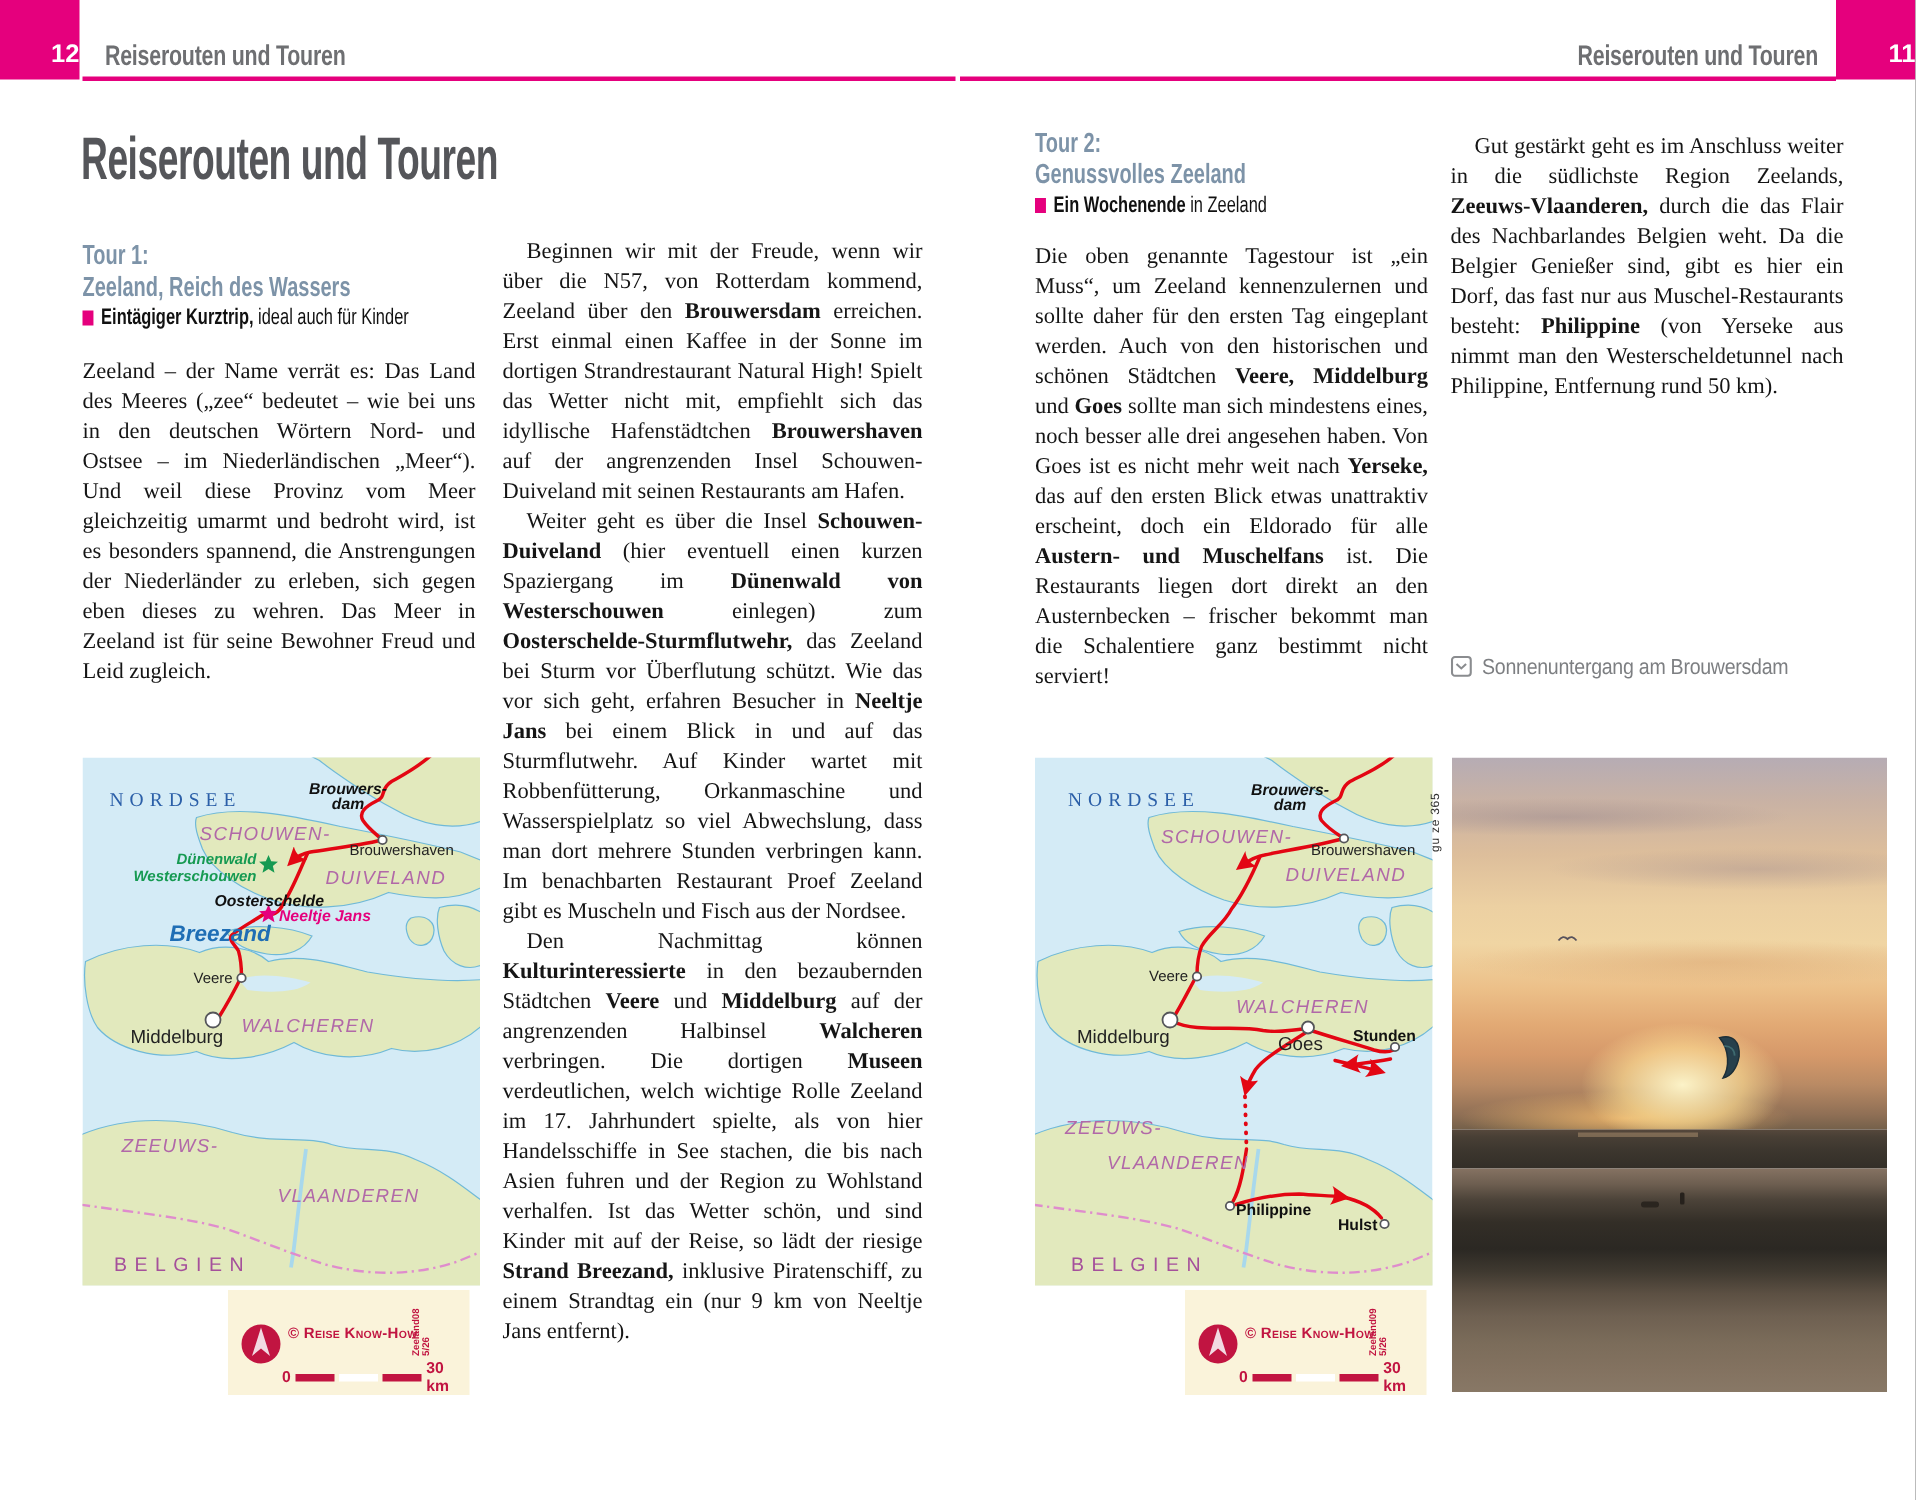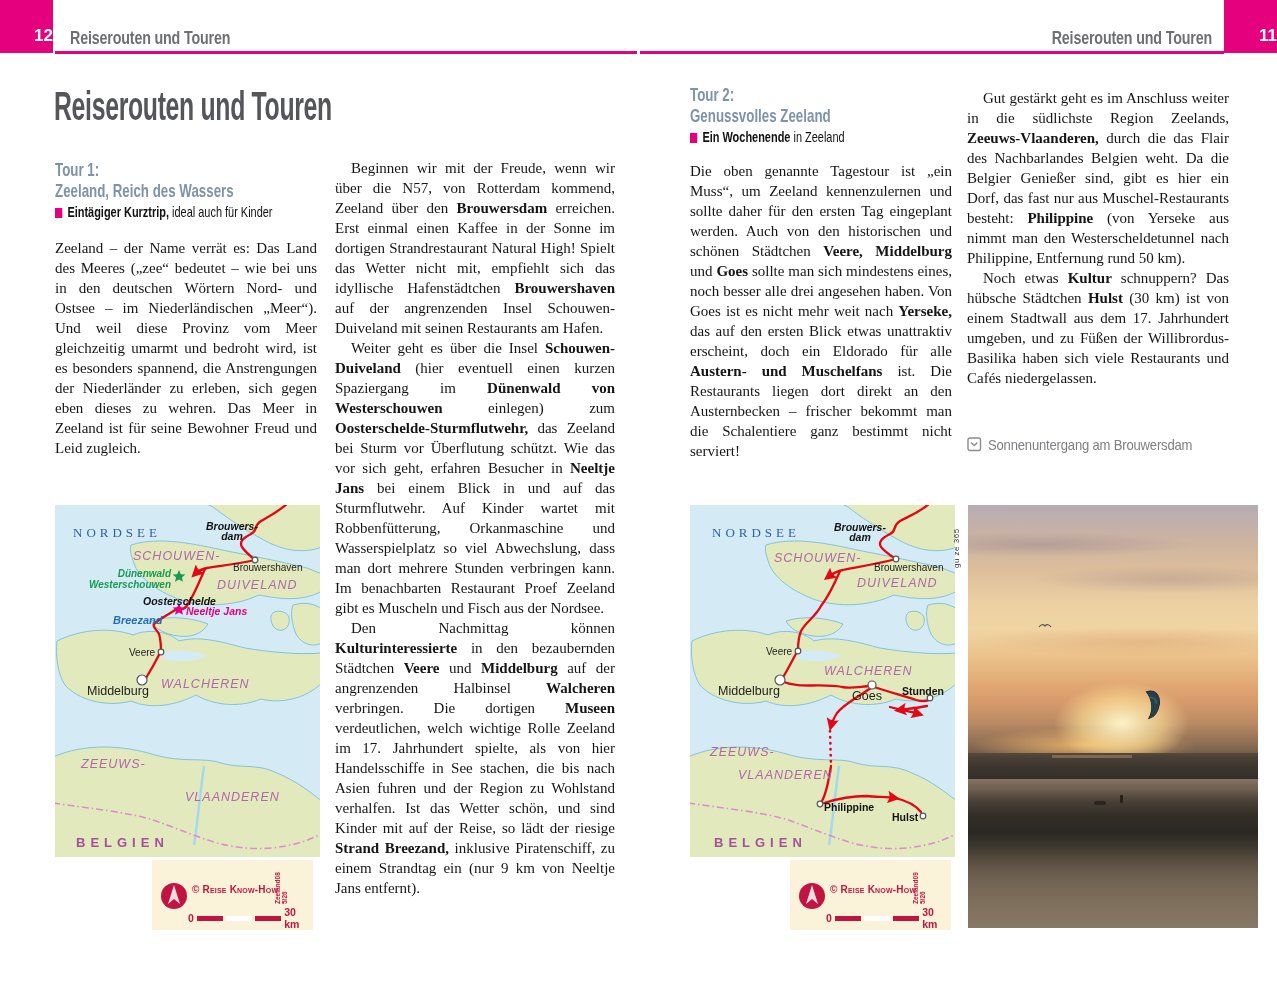--- a/index.html
+++ b/index.html
@@ -30,29 +30,29 @@
   .bodycol b{font-weight:bold;}
   
   .caption{font-size:14.5px;color:var(--captiongray);transform:scaleX(.9);transform-origin:0 0;
       white-space:nowrap;letter-spacing:-0.2px;}
   
   .map{width:265px;height:425px;}
   .map svg.base{position:absolute;left:0;top:0;}
   .map .lbl{position:absolute;white-space:nowrap;}
   .sea-name{font-family:"Liberation Serif",serif;font-size:13px;color:var(--sealabel);letter-spacing:4px;}
   .region{font-style:italic;font-size:12.5px;color:var(--regionpurple);letter-spacing:1px;}
-  .country{font-weight:bold;font-size:13px;color:var(--countrypurple);letter-spacing:5px;}
+  .country{font-weight:normal;font-size:13px;color:var(--countrypurple);letter-spacing:5px;}
   .town{font-size:10px;color:#222;}
   .town-lg{font-size:12.5px;color:#222;}
   .town-b{font-size:10.5px;font-weight:bold;color:#111;}
   .feature{font-weight:bold;font-style:italic;font-size:10.5px;color:#111;}
   .feature.center{text-align:center;line-height:10px;margin-left:12px;}
   .green-lbl{font-weight:bold;font-style:italic;font-size:10px;color:var(--green);text-align:right;line-height:11px;}
   .pink-lbl{font-weight:bold;font-style:italic;font-size:10.5px;color:var(--pink);}
-  .blue-lbl{font-weight:bold;font-style:italic;font-size:11px;color:var(--breezblue);}
+  .blue-lbl{font-weight:bold;font-style:italic;font-size:15px;color:var(--breezblue);}
   svg .land{fill:var(--land);stroke:var(--coast);stroke-width:.8;}
   svg .waterfill{fill:var(--water);}
   svg .route{fill:none;stroke:var(--routered);stroke-width:2.3;stroke-linecap:round;stroke-linejoin:round;}
   svg .route.dotted{stroke-dasharray:.5 5.5;stroke-width:2.6;}
   svg .cityc{fill:#fff;stroke:#55565a;stroke-width:1.2;}
   svg .borderln{fill:none;stroke:#df8ccd;stroke-width:1.6;stroke-dasharray:7 3 1.5 3;}
   svg .canal{fill:none;stroke:#a8d8ec;stroke-width:2.5;}
   
   .legend{position:absolute;width:161px;height:70px;background:var(--cream);}
   .legend .credit{position:absolute;left:40px;top:24px;font-variant:small-caps;font-weight:bold;
@@ -190,21 +190,20 @@
   <div class="abs tourhead" style="left:690px;top:105px;">Genussvolles Zeeland</div>
   <div class="abs tagline" style="left:690px;top:128px;">
     <span class="bullet-sq"></span><b>Ein Wochenende</b><span> in Zeeland</span>
   </div>
 
   <div class="abs bodycol" style="left:690px;top:161px;width:262px;">
       <p>Die oben genannte Tagestour ist „ein Muss“, um Zeeland kennenzulernen und sollte daher für den ersten Tag eingeplant werden. Auch von den historischen und schönen Städtchen <b>Veere,</b> <b>Middelburg</b> und <b>Goes</b> sollte man sich mindestens eines, noch besser alle drei angesehen haben. Von Goes ist es nicht mehr weit nach <b>Yerseke,</b> das auf den ersten Blick etwas unattraktiv erscheint, doch ein Eldorado für alle <b>Austern- und Muschelfans</b> ist. Die Restaurants liegen dort direkt an den Austernbecken – frischer bekommt man die Schalentiere ganz bestimmt nicht serviert!</p>
     </div>
   <div class="abs bodycol" style="left:967px;top:88px;width:262px;">
       <p class="indent">Gut gestärkt geht es im Anschluss weiter in die südlichste Region Zeelands, <b>Zeeuws-Vlaanderen,</b> durch die das Flair des Nachbarlandes Belgien weht. Da die Belgier Genießer sind, gibt es hier ein Dorf, das fast nur aus Muschel-Restaurants besteht: <b>Philippine</b> (von Yerseke aus nimmt man den Westerscheldetunnel nach Philippine, Entfernung rund 50 km).</p>
-      <p class="indent">Noch etwas <b>Kultur</b> schnuppern? Das hübsche Städtchen <b>Hulst</b> (30 km) ist von einem Stadtwall aus dem 17. Jahrhundert umgeben, und zu Füßen der Willibrordus-Basilika haben sich viele Restaurants und Cafés niedergelassen.</p>
     </div>
 
   <svg class="abs" style="left:967px;top:437px;" width="15" height="15">
     <rect x="1" y="1" width="12.5" height="12.5" rx="2" fill="none" stroke="#8a8c8f" stroke-width="1.4"></rect>
     <polyline points="4,5.6 7.2,8.6 10.4,5.6" fill="none" stroke="#8a8c8f" stroke-width="1.4"></polyline>
   </svg>
   <div class="abs caption" style="left:988px;top:437px;">Sonnenuntergang am Brouwersdam</div>
 
   <div class="abs map" style="left:690px;top:505px;">
     <svg class="base" width="265" height="352" viewBox="0 0 265 352">

